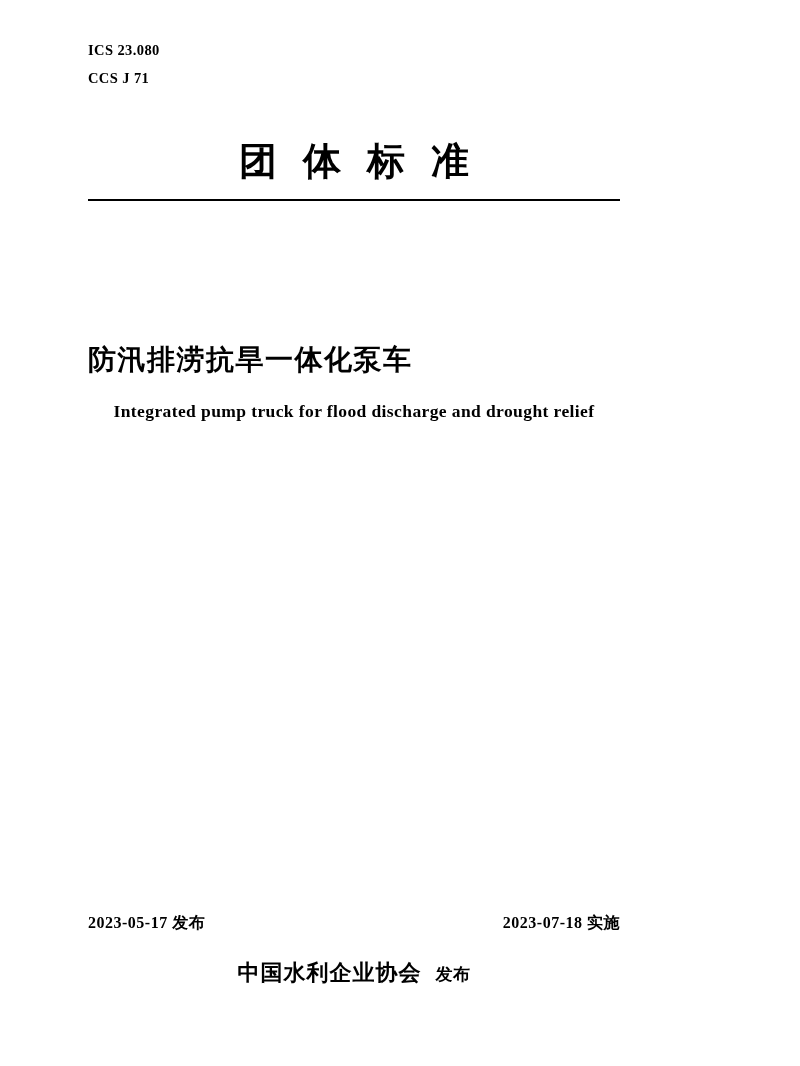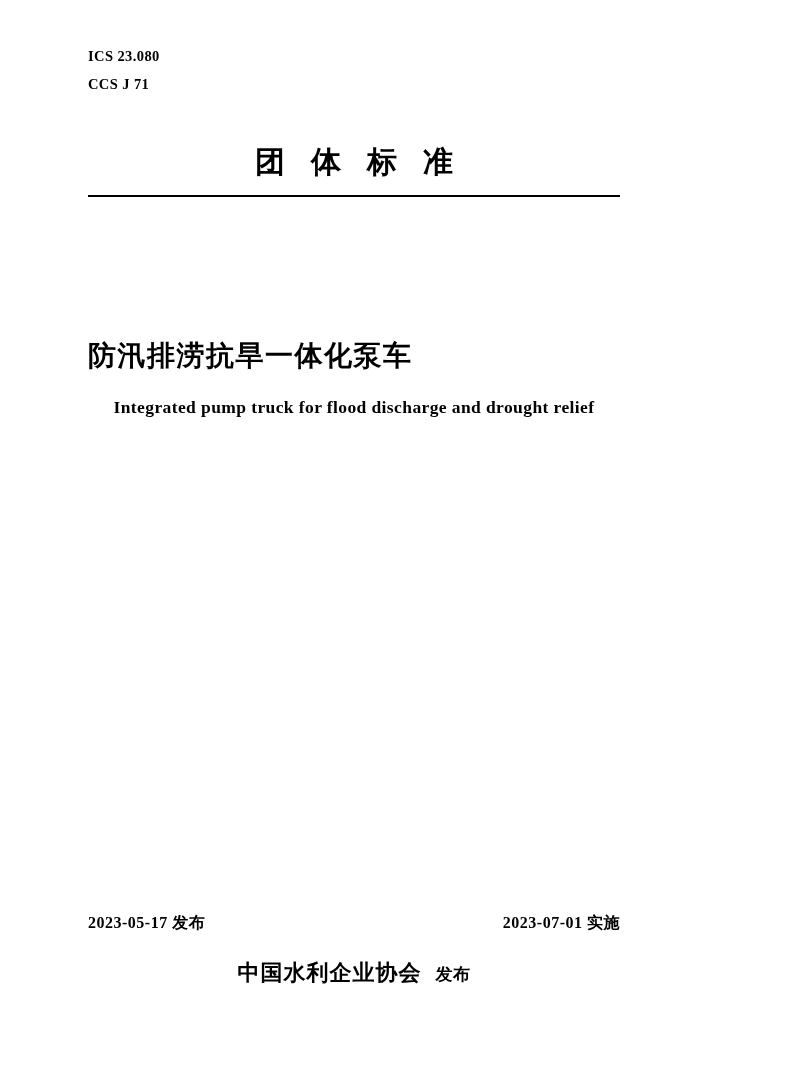--- a/index.html
+++ b/index.html
@@ -13,42 +13,42 @@
     font-family: "Liberation Serif", serif;
     color: #000000;
     position: relative;
     overflow: hidden;
   }
   .page {
     position: relative;
     width: 708px;
     height: 1066px;
     box-sizing: border-box;
-    padding: 17px 88px;
+    padding: 11px 88px;
   }
 
   
   .codes {
     padding-top: 26px;
   }
   .code-line {
     font-family: "Liberation Serif", serif;
     font-weight: bold;
     font-size: 14.5px;
     letter-spacing: 0.4px;
     line-height: 1.9;
   }
 
   
   .std-type {
     margin-top: 44px;
     text-align: center;
     font-family: "Liberation Sans", sans-serif;
     font-weight: bold;
-    font-size: 30px;
+    font-size: 38px;
     letter-spacing: 26px;
     padding-left: 26px;
   }
 
   
   .std-number {
     margin-top: 42px;
     text-align: right;
     font-family: "Liberation Serif", serif;
     font-weight: bold;
@@ -127,20 +127,20 @@
   <div class="std-type">团体标准</div>
 
 
   <div class="rule"></div>
 
   <div class="doc-title">防汛排涝抗旱一体化泵车</div>
   <div class="doc-subtitle">Integrated pump truck for flood discharge and drought relief</div>
 
   <div class="dates">
     <div class="date-item">2023-05-17 发布</div>
-    <div class="date-item">2023-07-01 实施</div>
+    <div class="date-item">2023-07-18 实施</div>
   </div>
 
   <div class="publisher">
     <span>中国水利企业协会</span><span class="pub-action">发布</span>
   </div>
 
 </div>
 
 </body></html>

